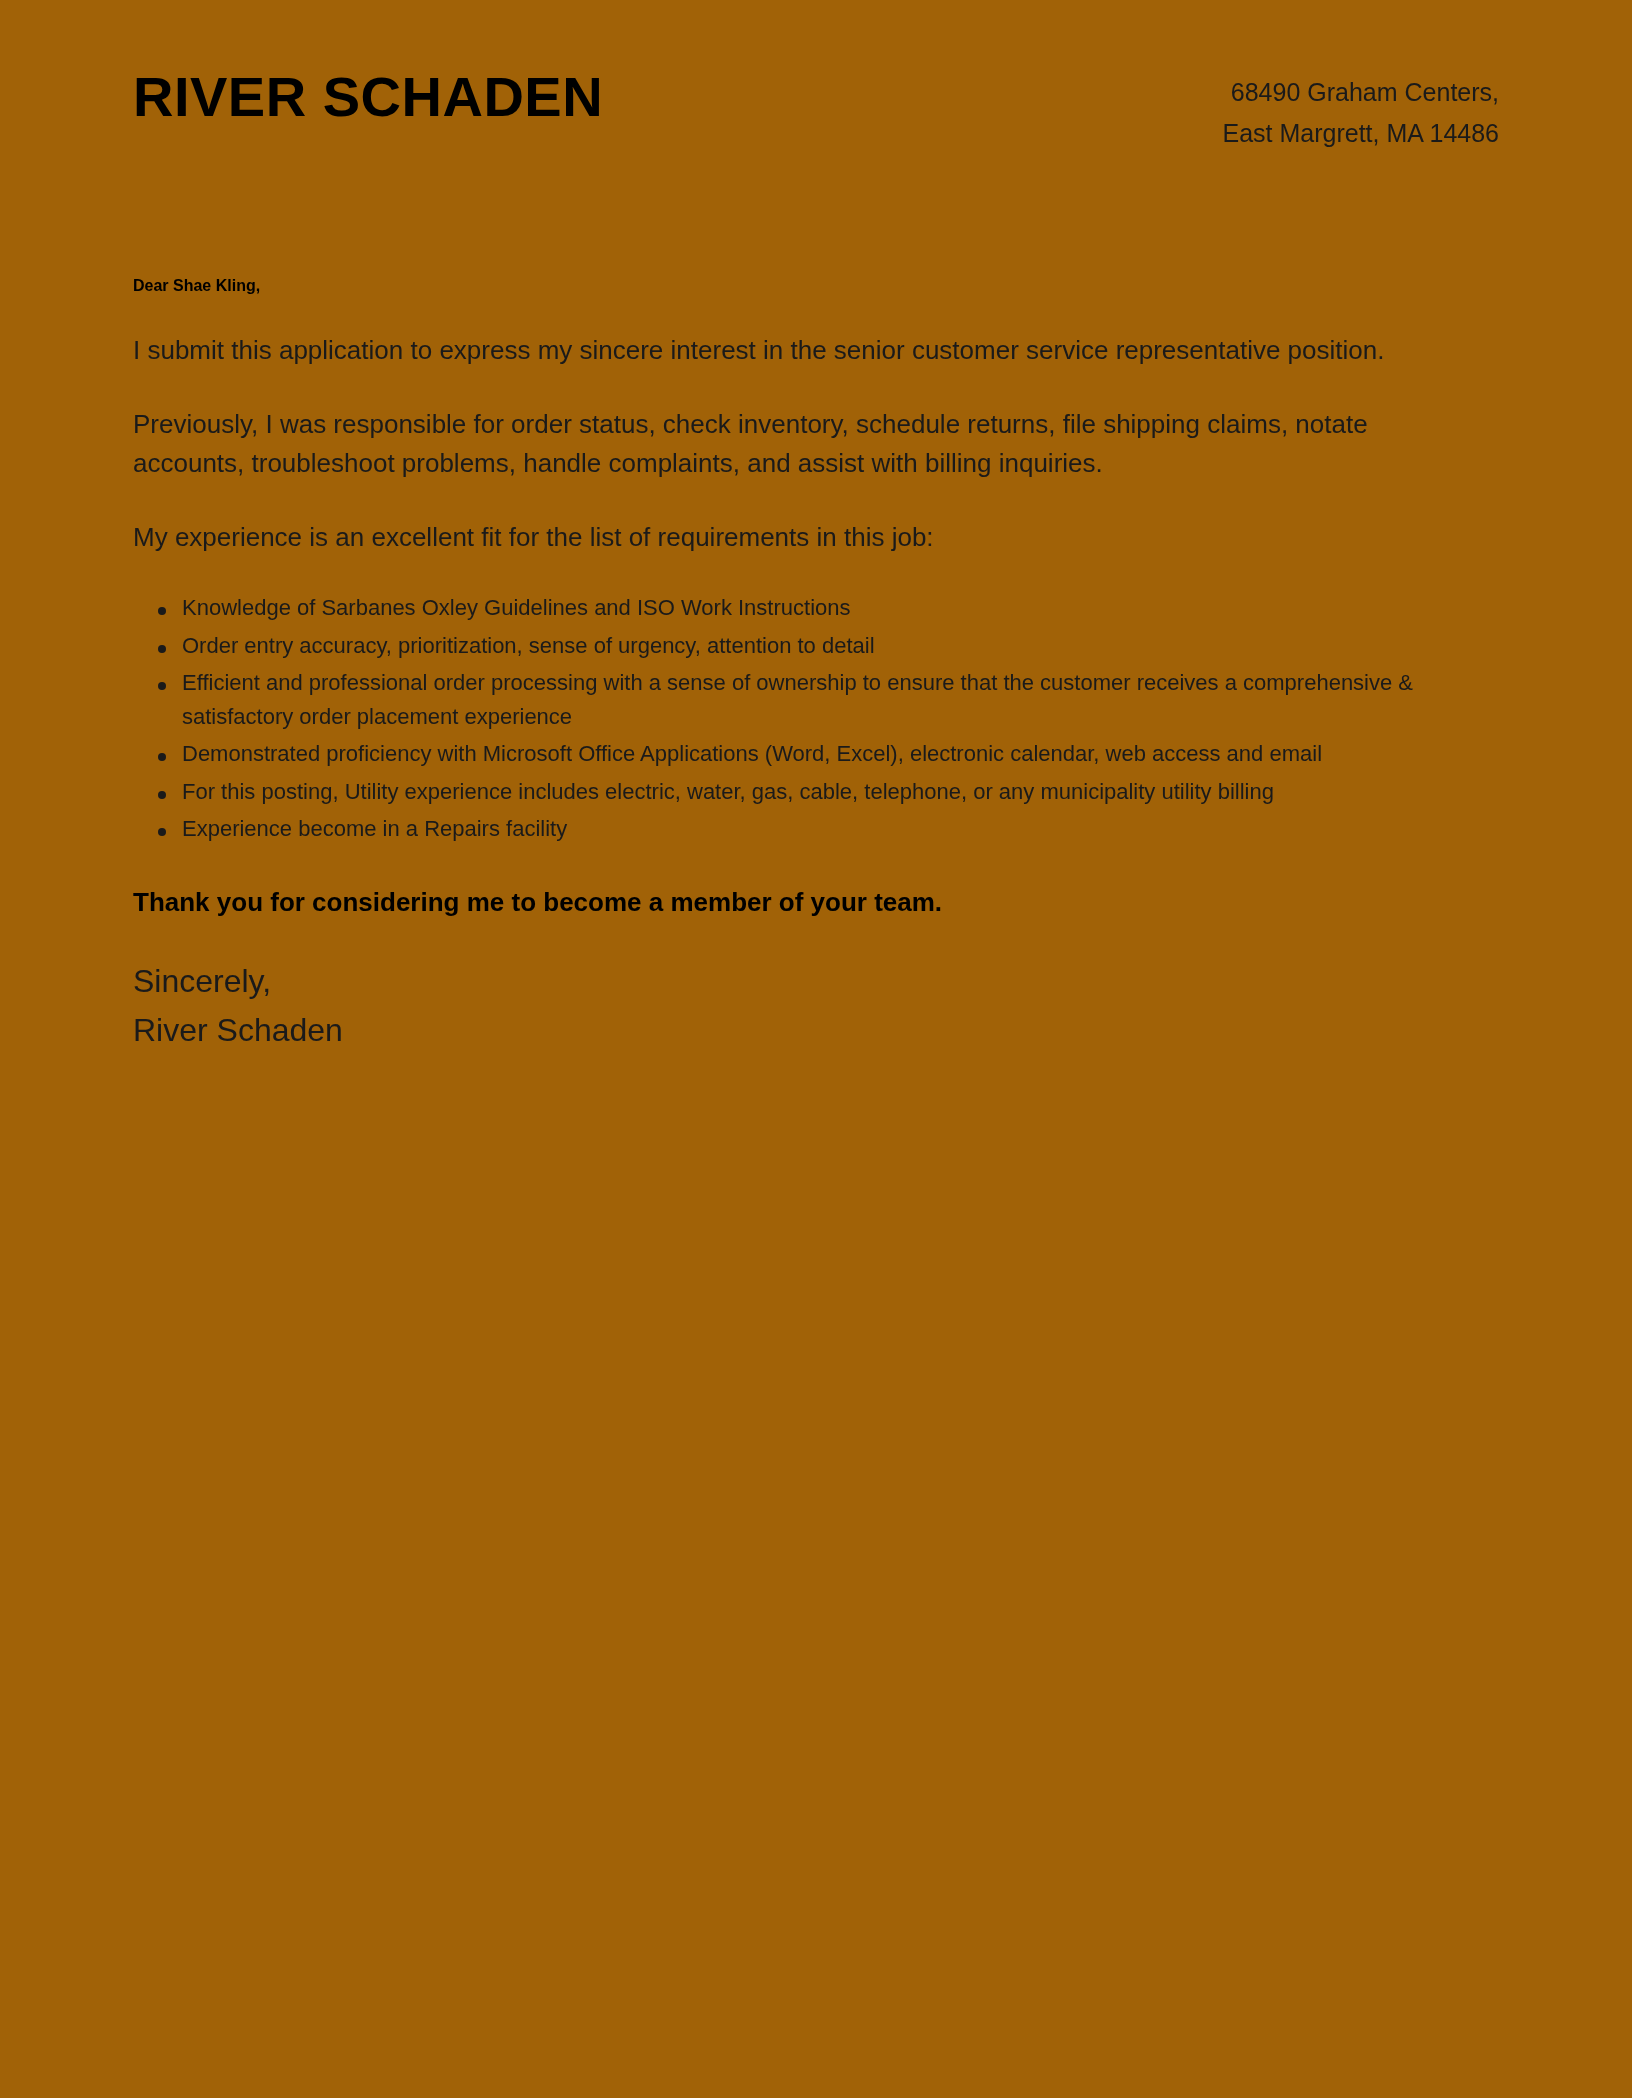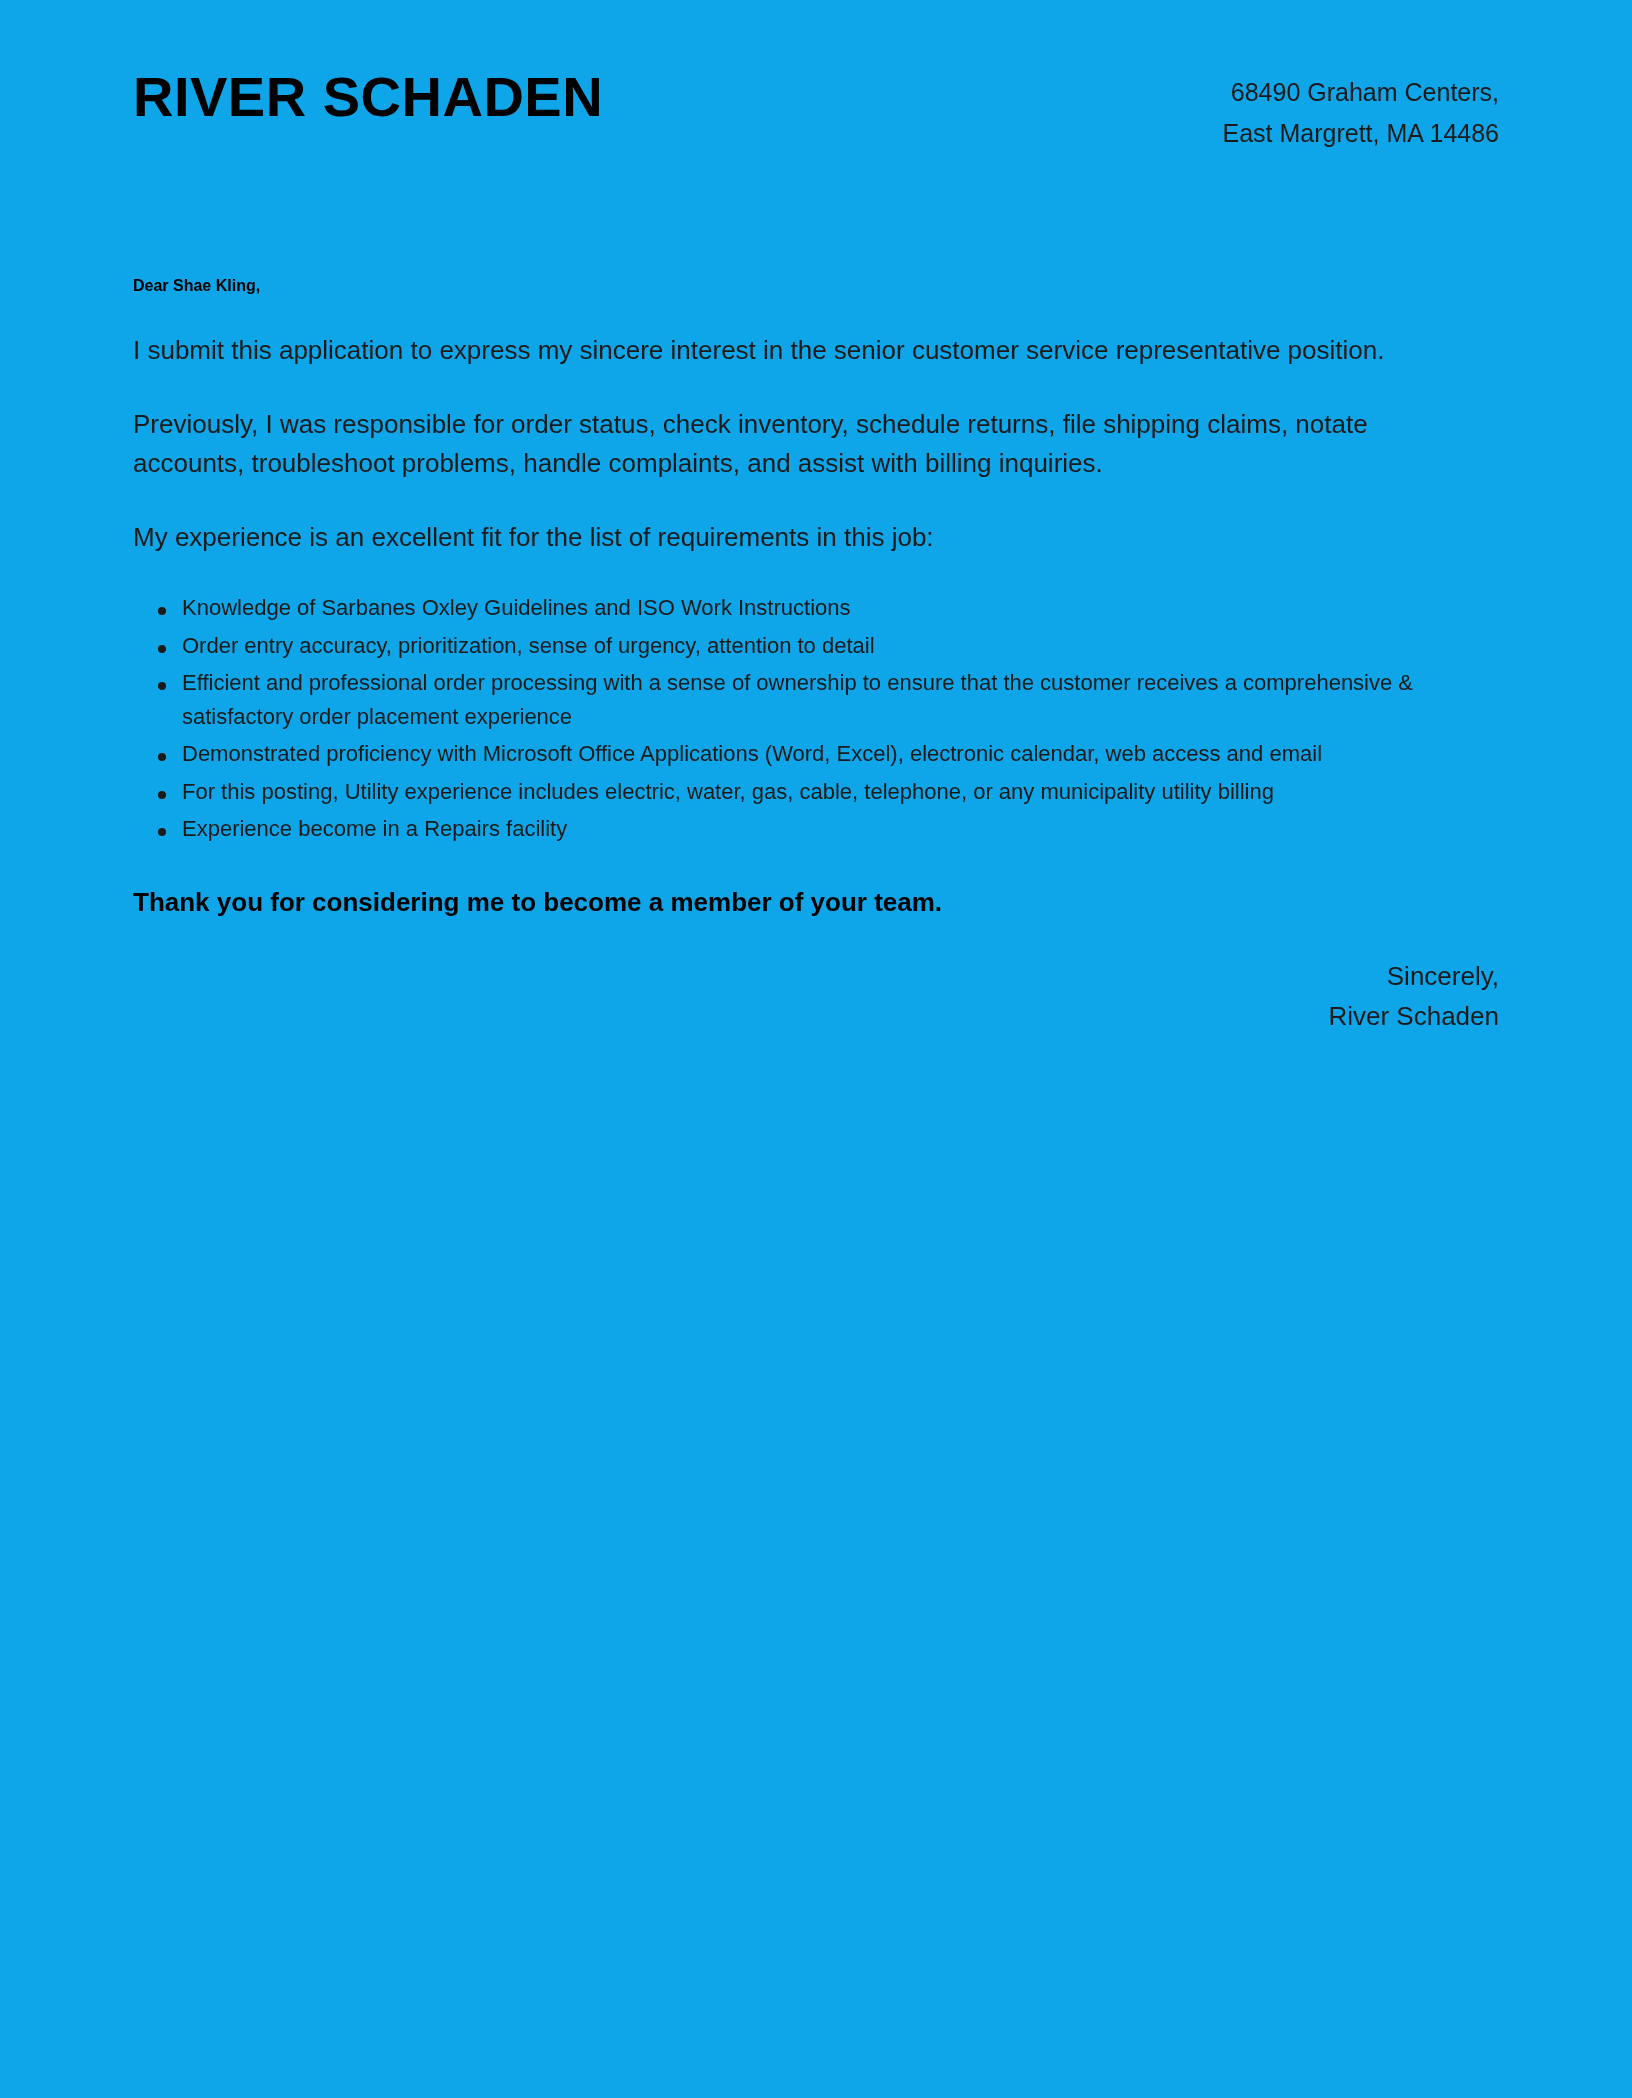--- a/index.html
+++ b/index.html
@@ -11,21 +11,21 @@
     width: 1632px;
     height: 2098px;
     font-family: "Liberation Sans", sans-serif;
     color: #1a1a1a;
     -webkit-font-smoothing: antialiased;
   }
   .page {
     position: relative;
     width: 1632px;
     height: 2098px;
-    background: #0ea5e9;
+    background: #a16207;
     box-sizing: border-box;
     padding: 0;
   }
 
   
   .letter-header {
     display: flex;
     align-items: flex-start;
     justify-content: space-between;
     padding: 62px 133px 0 133px;
@@ -98,25 +98,24 @@
     background: #1a1a1a;
   }
   .closing-thanks {
     font-size: 26px;
     font-weight: 700;
     color: #000000;
     margin: 0 0 36px 0;
     line-height: 1.45;
   }
   .signature {
-    font-size: 26px;
+    font-size: 32px;
     line-height: 1.52;
     color: #1a1a1a;
     margin: 0;
-    text-align: right;
   }
   .signature .sig-line { display: block; }
 </style>
 </head>
 <body>
 
 <div class="page">
 
   <div class="letter-header">
     <h1 class="sender-name">RIVER SCHADEN</h1>

